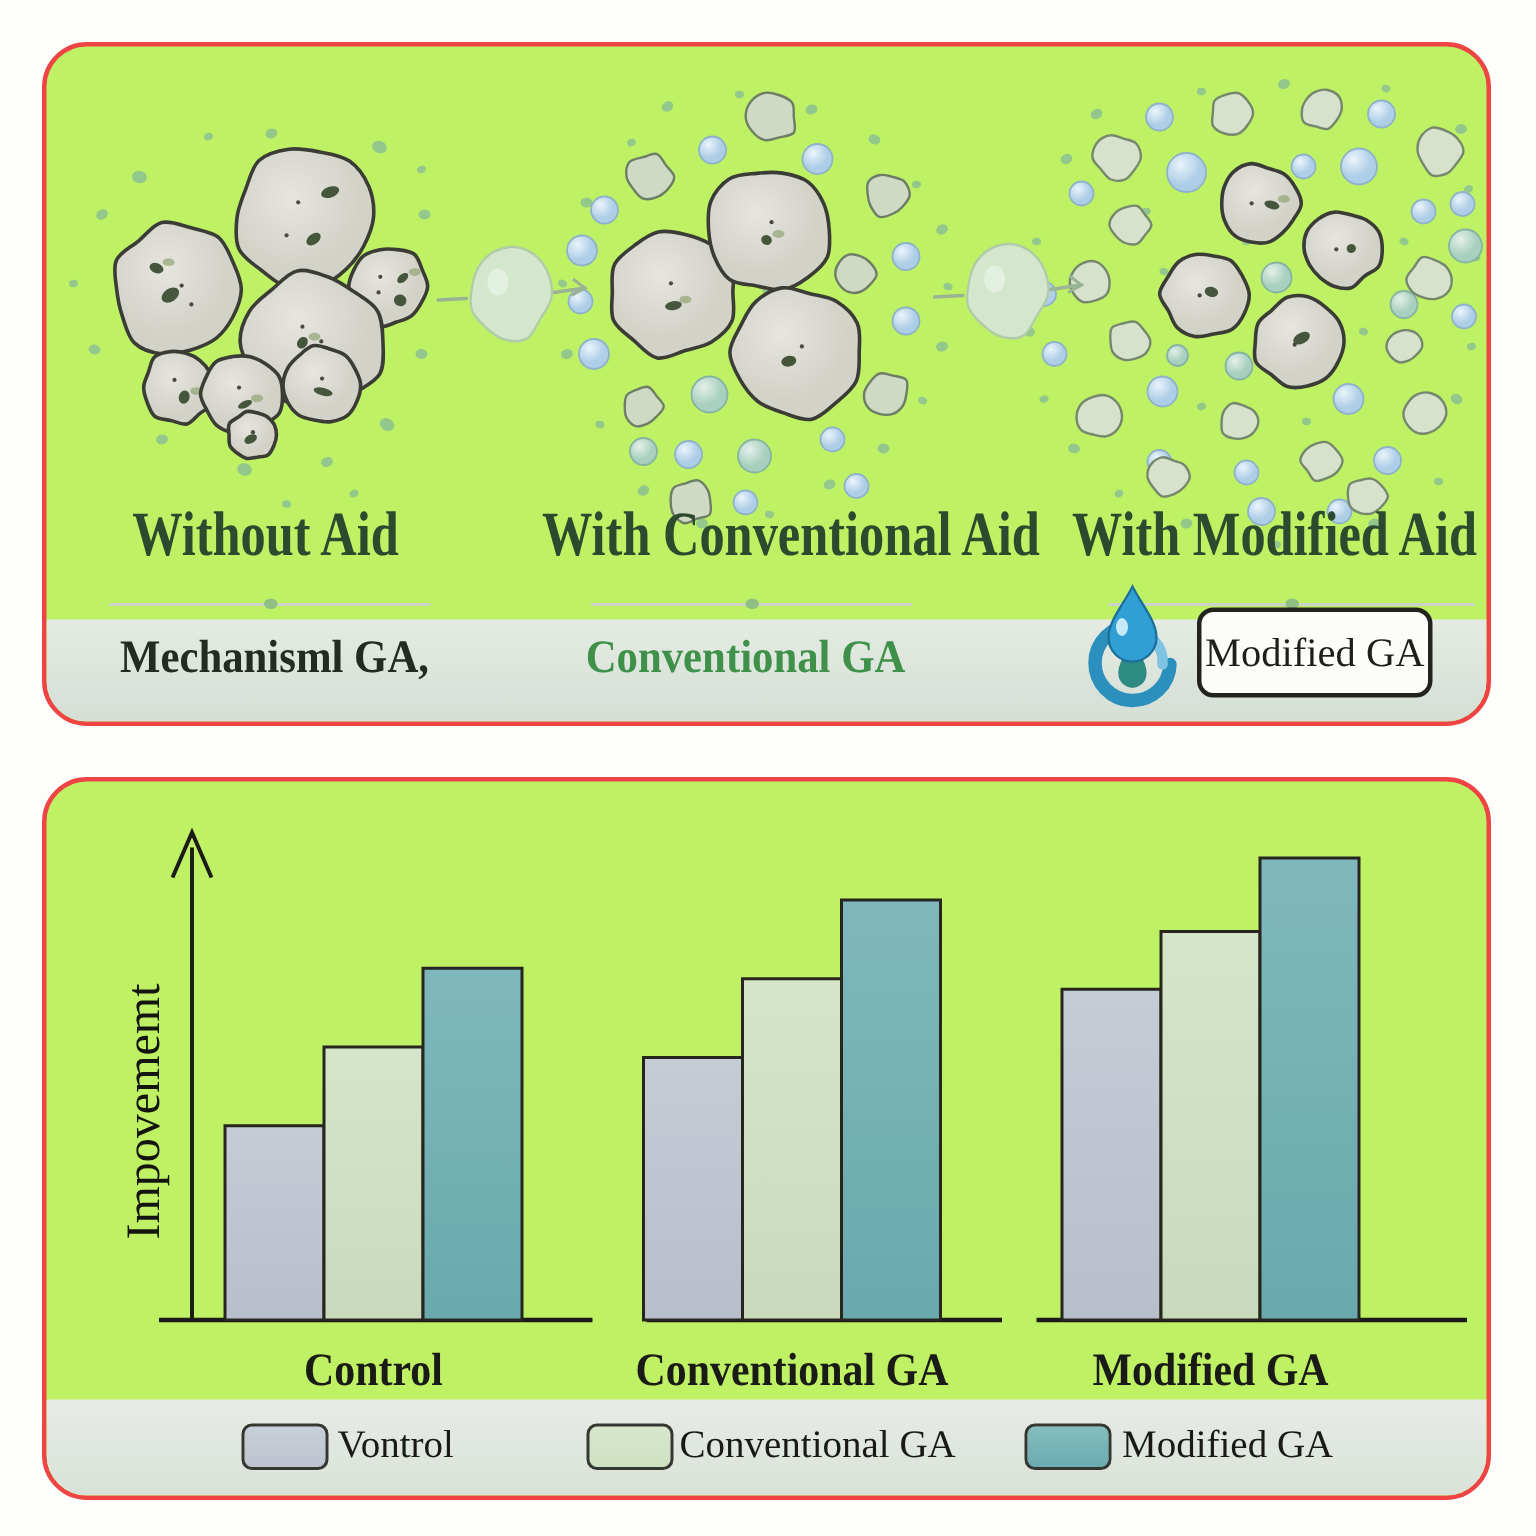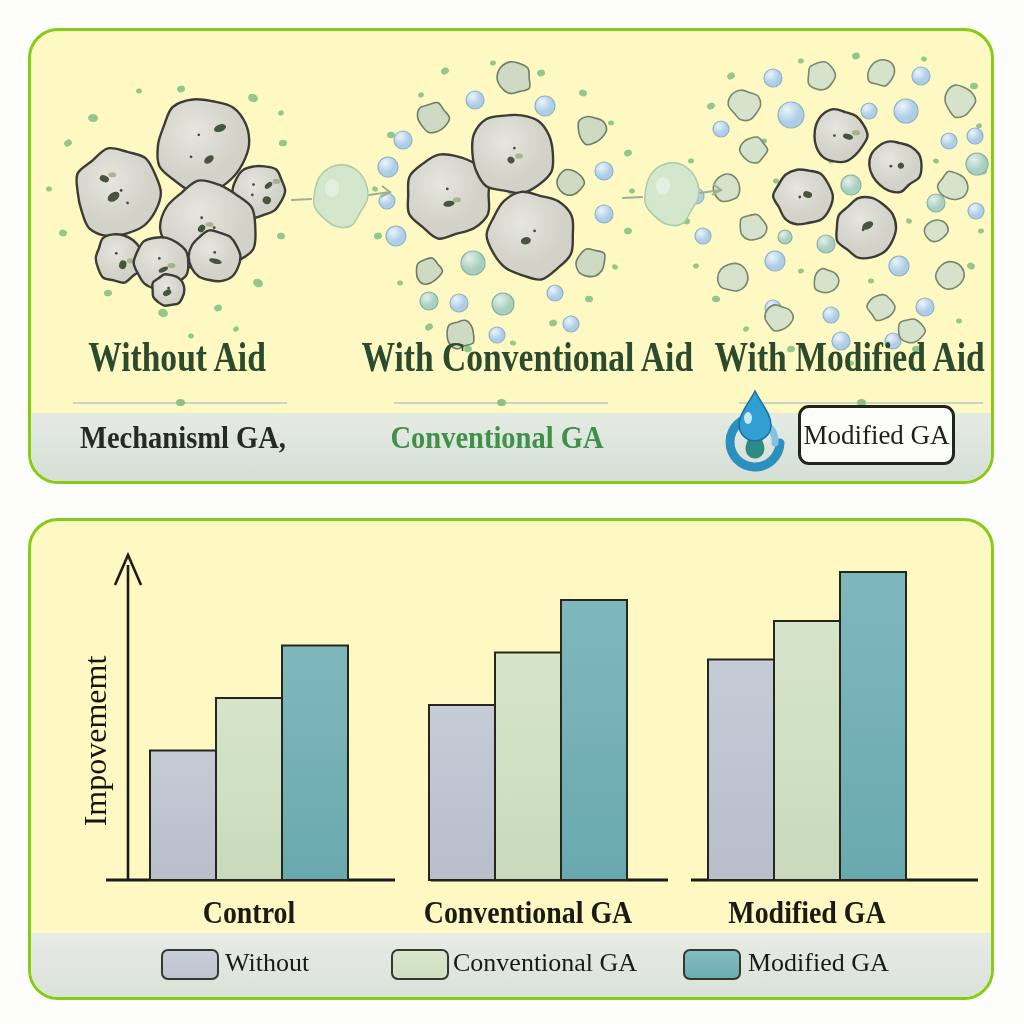--- a/index.html
+++ b/index.html
@@ -1,19 +1,19 @@
 <!DOCTYPE html>
 <html><head>
 <meta charset="utf-8">
 <style>
   html,body{margin:0;padding:0;}
   body{width:1024px;height:1024px;background:#fdfdfb;position:relative;
        font-family:"Liberation Serif","DejaVu Serif",serif;overflow:hidden;}
-  .panel{position:absolute;left:28px;width:960px;background:#fef9c3;
-         border:3px solid #84cc16;border-radius:30px;overflow:hidden;}
+  .panel{position:absolute;left:28px;width:960px;background:#bef264;
+         border:3px solid #ef4444;border-radius:30px;overflow:hidden;}
   .panel.top{top:28px;height:450px;}
   .panel.bottom{top:518px;height:476px;}
   svg.fill{position:absolute;left:0;top:0;}
   
   .heading{position:absolute;top:300px;height:52px;line-height:52px;
            font-weight:700;font-size:42px;color:#2c4b2e;text-align:center;
            transform:scaleX(.8);transform-origin:center;white-space:nowrap;}
   .h1{left:0;width:292px;} .h2{left:296px;width:344px;} .h3{left:652px;width:316px;}
   .divider{position:absolute;top:371px;height:2px;background:#c9d4c7;}
   .divider .dot{position:absolute;left:50%;top:-3px;width:9px;height:7px;margin-left:-4px;
@@ -337,20 +337,20 @@
       </svg>
 
     <div class="ylabel">Impovememt</div>
 
     <div class="cat c1">Control</div>
     <div class="cat c2">Conventional GA</div>
     <div class="cat c3">Modified GA</div>
 
     <div class="legendstrip">
       <span class="sw sw1" style="background: linear-gradient(rgb(201, 207, 216), rgb(189, 196, 207));"></span>
-      <span class="ltext lt1">Without</span>
+      <span class="ltext lt1">Vontrol</span>
       <span class="sw sw2" style="background: linear-gradient(rgb(216, 230, 204), rgb(207, 225, 193));"></span>
       <span class="ltext lt2">Conventional GA</span>
       <span class="sw sw3" style="background: linear-gradient(rgb(133, 188, 191), rgb(106, 173, 177));"></span>
       <span class="ltext lt3">Modified GA</span>
     </div>
   </section>
 </div>
 
 </body></html>

